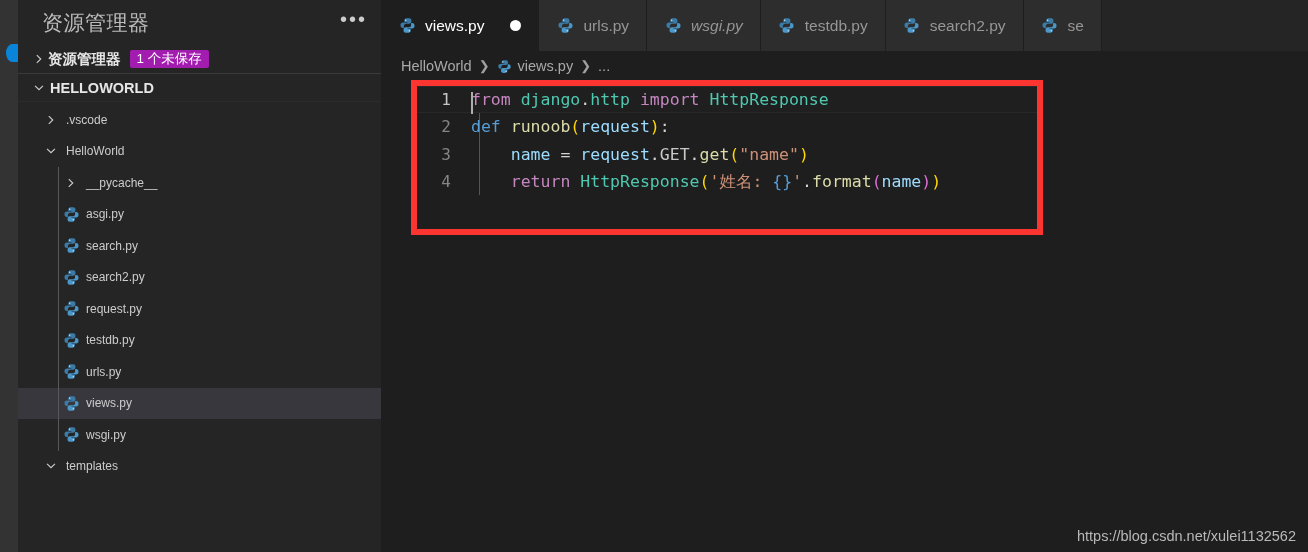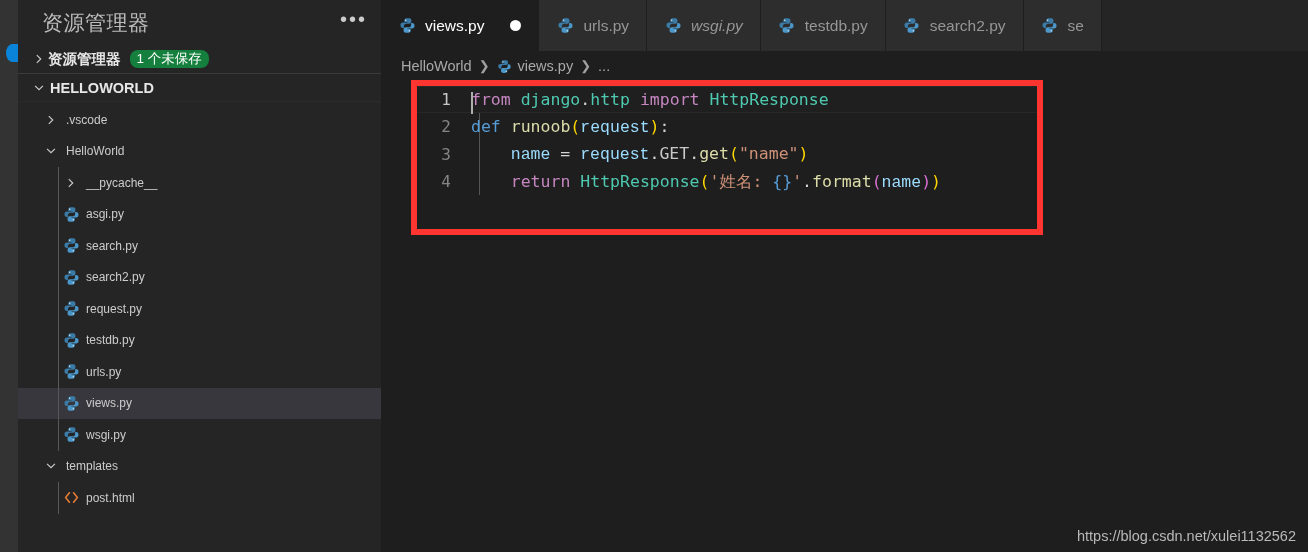--- a/index.html
+++ b/index.html
@@ -106,24 +106,24 @@
     font-weight: bold;
     margin-left: 2px;
   }
   .section-label-cn {
     font-weight: bold;
     font-size: 14.5px;
     color: #e7e7e7;
   }
   .badge {
     margin-left: 9px;
-    background: #15803d;
+    background: #a21caf;
     color: #ffffff;
     font-size: 13.5px;
-    border-radius: 8px;
+    border-radius: 2px;
     padding: 2px 7px 3px 7px;
     line-height: 1;
     white-space: nowrap;
   }
 
   
   .tree {
     flex: 1;
     overflow: hidden;
     padding-top: 2px;
@@ -331,21 +331,21 @@
     left: 62px;
     width: 1px;
     background: #555555;
   }
 
   
   .t-kw      { color: #c586c0; }
   .t-kw2     { color: #569cd6; margin-top: 29px; }
   .t-type    { color: #4ec9b0; }
   .t-fn      { color: #dcdcaa; }
-  .t-var     { color: #9cdcfe; font-family: Liberation Mono, monospace; }
+  .t-var     { color: #9cdcfe; }
   .t-plain   { color: #d4d4d4; }
   .t-prop    { color: #c8c8c8; }
   .t-str     { color: #ce9178; }
   .t-fmt     { color: #569cd6; }
   .t-p1      { color: #ffd700; }
   .t-p2      { color: #da70d6; }
 
   .watermark {
     position: absolute;
     right: 12px;
@@ -529,31 +529,20 @@
         </div>
         <div class="tree-row">
           <div style="width: 24px; flex: 0 0 24px;"></div>
           <span class="chev">
             <svg width="14" height="14" viewBox="0 0 16 16">
               <path d="M3.5 5.5 L8 10 L12.5 5.5" fill="none" stroke="currentColor" stroke-width="1.3"></path>
             </svg>
           </span>
           <span style="width: 6px;"></span>
           <span class="tree-label">templates</span>
-        </div>
-        <div class="tree-row">
-          <div class="indent-guide" style="left: 40px;"></div>
-          <div style="width: 44px; flex: 0 0 44px;"></div>
-          <span class="tree-icon">
-            <svg width="17" height="17" viewBox="0 0 16 16">
-              <path d="M6 3.5 L2.5 8 L6 12.5" fill="none" stroke="#e37933" stroke-width="1.5" stroke-linecap="round"></path>
-              <path d="M10 3.5 L13.5 8 L10 12.5" fill="none" stroke="#e37933" stroke-width="1.5" stroke-linecap="round"></path>
-            </svg>
-          </span>
-          <span class="tree-label">post.html</span>
         </div>
       </div>
   </div>
 
   <div class="main">
 
     <div class="tabs" id="tabs">
         <div class="tab active">
           <span class="tab-icon">
             <svg width="17" height="17" viewBox="0 0 16 16">

